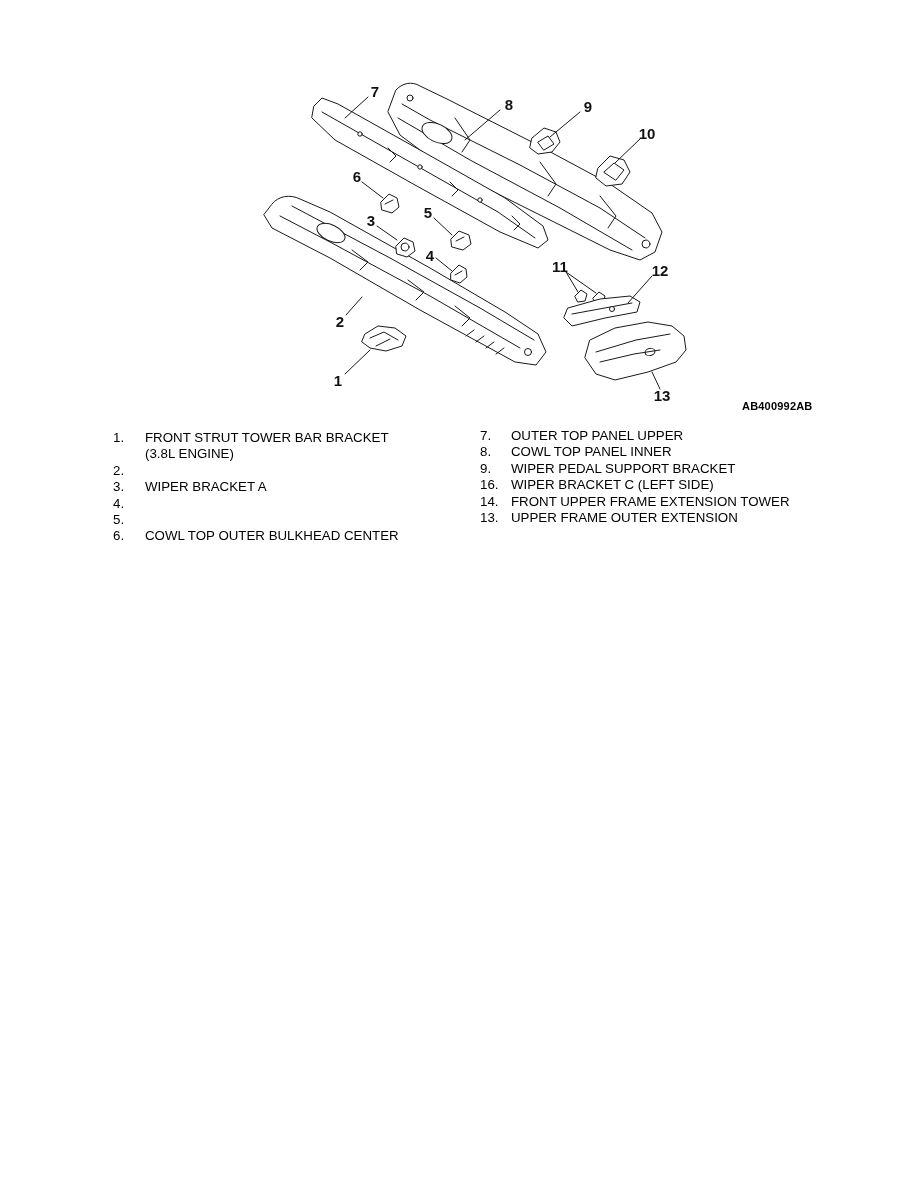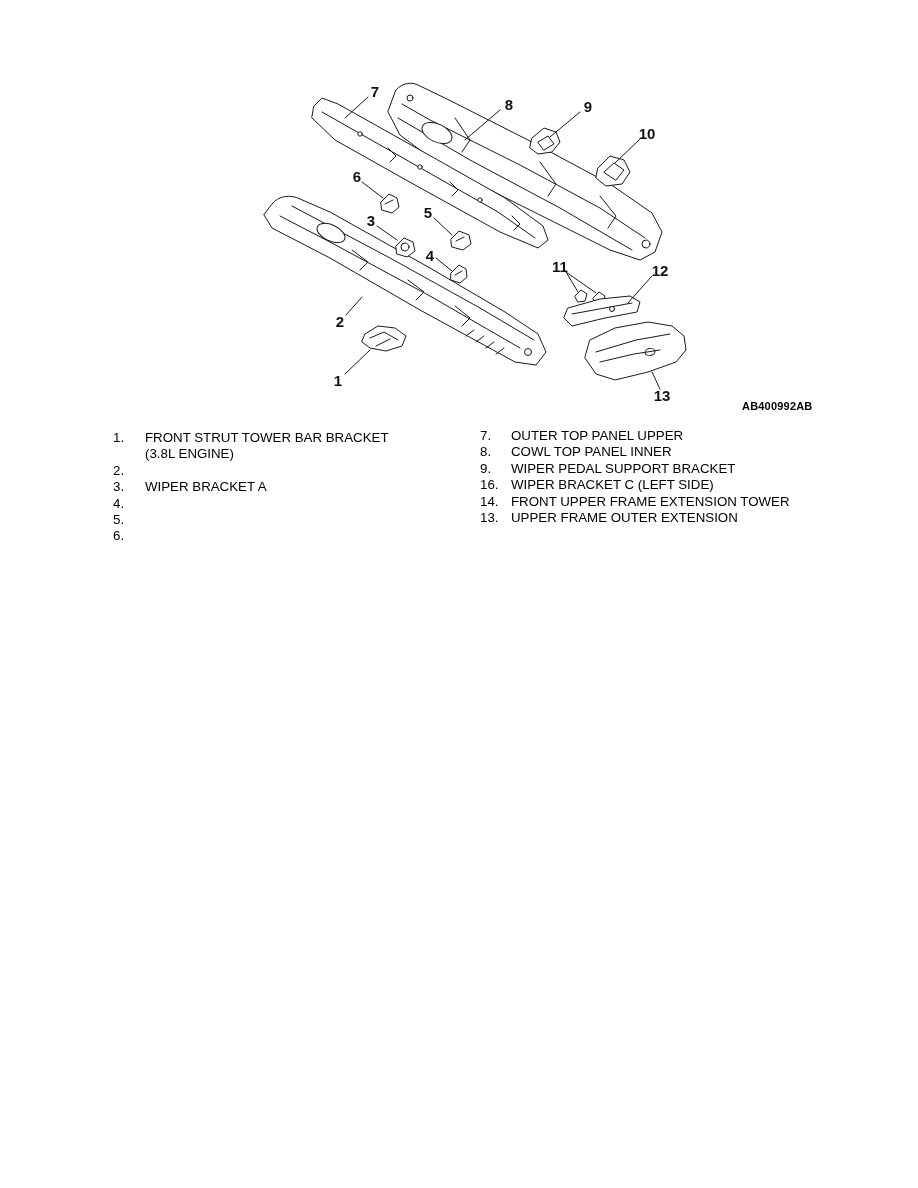--- a/index.html
+++ b/index.html
@@ -211,20 +211,21 @@
     <span class="txt">WIPER BRACKET A</span>
   </div>
   <div class="legend-row">
     <span class="num">4.</span>
   </div>
   <div class="legend-row">
     <span class="num">5.</span>
   </div>
   <div class="legend-row">
     <span class="num">6.</span>
+    <span class="txt">COWL TOP OUTER BULKHEAD CENTER</span>
   </div>
 </div>
 
 <div class="legend-col legend-col-right">
   <div class="legend-row">
     <span class="num">7.</span>
     <span class="txt">OUTER TOP PANEL UPPER</span>
   </div>
   <div class="legend-row">
     <span class="num">8.</span>

